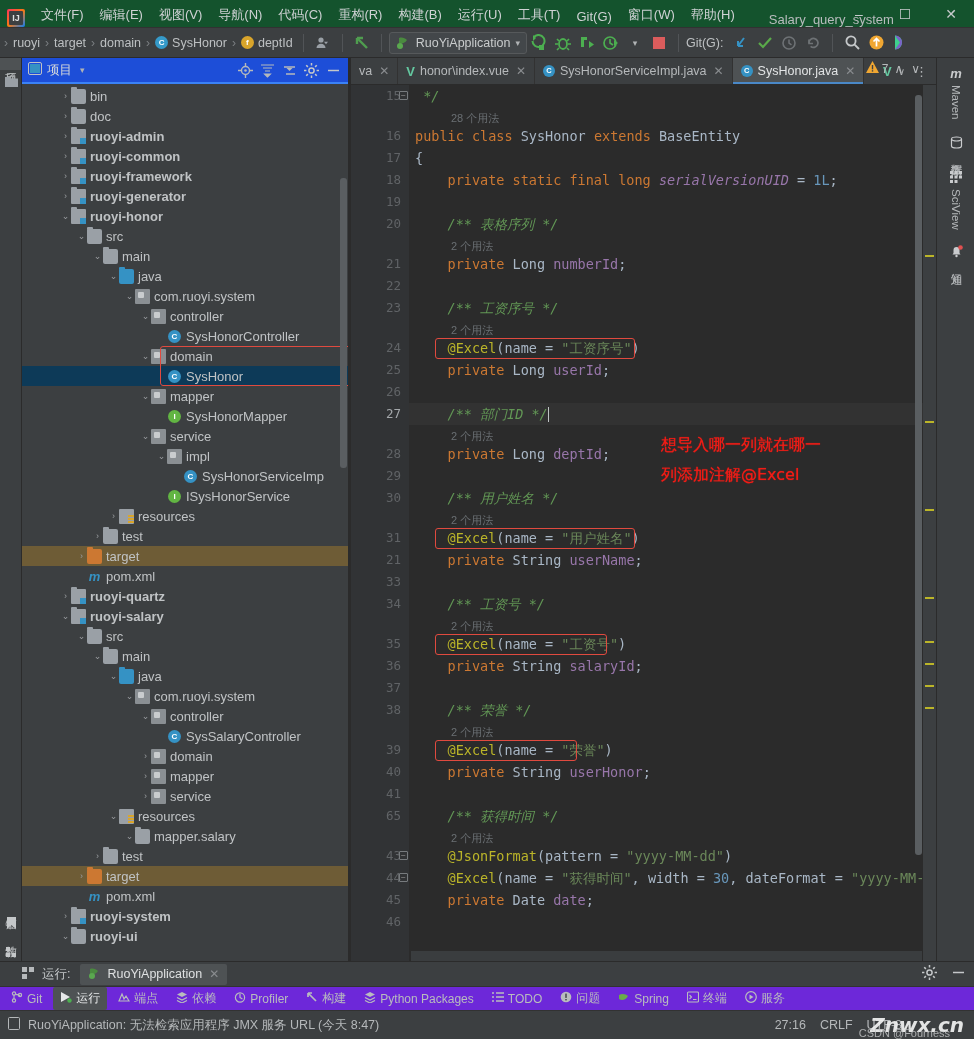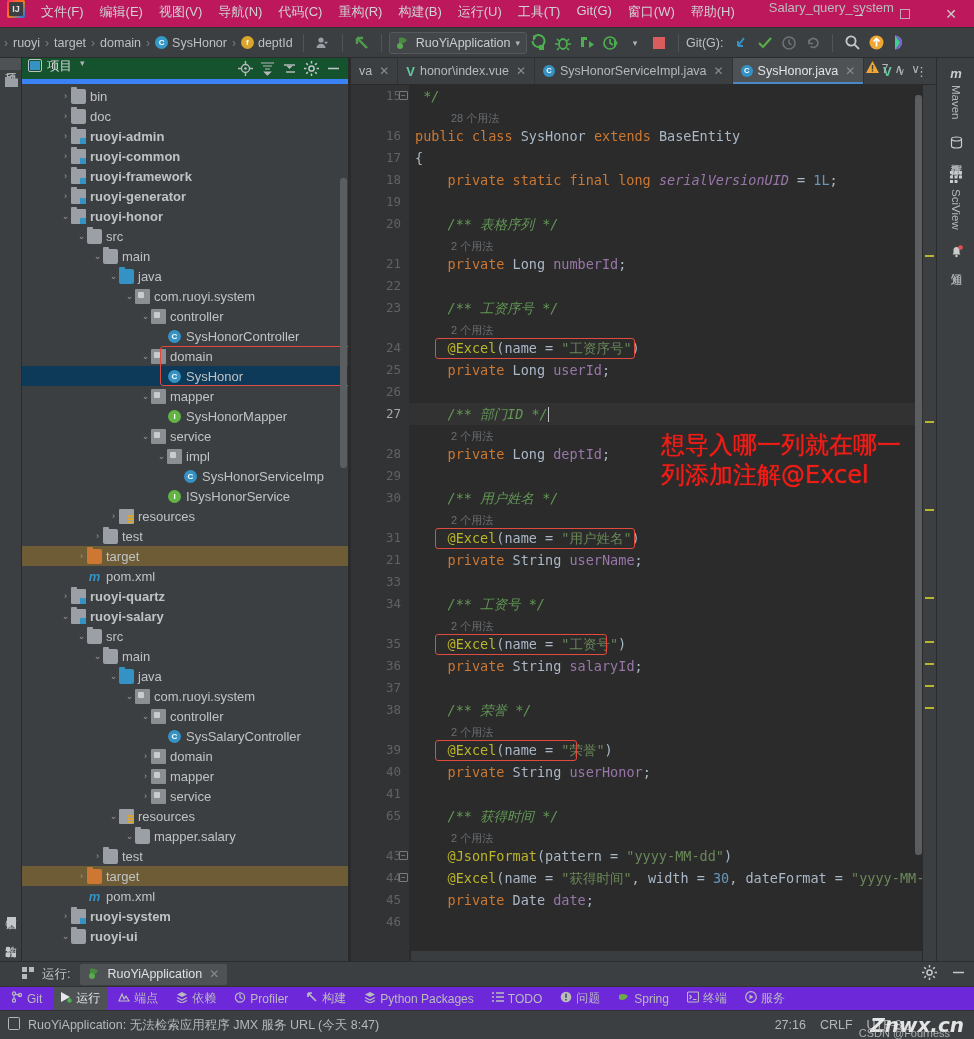--- a/index.html
+++ b/index.html
@@ -8,21 +8,21 @@
     background: #3c3f41;
     font-family: "Liberation Sans", "DejaVu Sans", sans-serif;
     overflow: hidden;
     -webkit-font-smoothing: antialiased;
   }
   .app { position: relative; width: 974px; height: 1039px; background: #3c3f41; }
 
   
   .menubar {
     position: absolute; top: 0; left: 0; width: 974px; height: 28px;
-    background: #be185d; display: flex; align-items: flex-start;
+    background: #14532d; display: flex; align-items: flex-end;
     border-bottom: 1px solid #323232;
   }
   .ij-logo {
     width: 18px; height: 18px; margin-left: 7px; margin-right: 8px;
     background: linear-gradient(135deg,#fe315d 0%,#f97a12 50%,#087cfa 100%);
     border-radius: 2px; position: relative;
   }
   .ij-logo span {
     position:absolute; inset:2px; background:#3c3f41; border-radius:1px;
     color:#e0e0e0; font-size:9px; line-height:14px; text-align:center; font-weight:bold;
@@ -76,22 +76,22 @@
   .strip-top { position:absolute; top:0; left:0; width:22px; }
   .strip-bottom { position:absolute; bottom:0; left:0; width:22px; }
   .strip-active { background:#4e5254; }
 
   
   .project-panel {
     position:absolute; left:22px; top:58px; width:327px; height:903px;
     background:#3c3f41; border-right:1px solid #2b2b2b; overflow:hidden;
   }
   .pp-header {
-    height:26px; display:flex; align-items:flex-start; background:#14532d;
-    border-bottom:5px solid #3b82f6; padding-left:6px;
+    height:26px; display:flex; align-items:center; background:#1d4ed8;
+    border-bottom:2px solid #3b82f6; padding-left:6px;
   }
   .pp-title { color:#d6d9da; font-size:12.5px; margin-left:5px; }
   .pp-actions { margin-left:auto; display:flex; align-items:center; padding-right:4px; }
   .pp-act { width:20px;height:20px;display:flex;align-items:center;justify-content:center;margin:0 1px; }
   .tree { position:relative; padding-top:2px; font-size:13px; }
   .tree-row {
     height:20px; display:flex; align-items:center; white-space:nowrap;
     color:#c0c3c5; position:relative;
   }
   .tree-row.sel { background:#0d3a58; }
@@ -178,21 +178,21 @@
     position:absolute; left:6px; height:18px; line-height:18px;
     color:#6a6f73; font-size:11px; font-family:"Liberation Sans",sans-serif;
   }
   .caret-line { position:absolute; left:0; right:0; height:22px; background:#323232; }
   .fold {
     position:absolute; left:48px; width:9px; height:9px; border:1px solid #777b7e;
     color:#888; font-size:8px; line-height:7px; text-align:center; border-radius:1px;
   }
   .code-redbox { position:absolute; border:1.6px solid #e04a3f; border-radius:3px; pointer-events:none; }
   .annot-note {
-    position:absolute; color:#f01c16; font-size:24px; line-height:30px;
+    position:absolute; color:#f01c16; font-size:16px; line-height:30px;
     font-family:"DejaVu Sans","Liberation Sans",sans-serif; white-space:pre-line;
     text-shadow:0 0 1px #f01c16;
   }
   .warn-strip { position:absolute; right:0; top:0; width:13px; height:100%; background:#3c3f41; }
   .warn-mark { position:absolute; right:2px; width:9px; height:2px; background:#bbb529; }
   .editor-vscroll { position:absolute; right:14px; top:10px; width:7px; height:760px; background:#5a5e61; border-radius:3px; }
   .insp-widget {
     position:absolute; right:16px; top:3px; display:flex; align-items:center;
     color:#b6b9bb; font-size:12px;
   }

